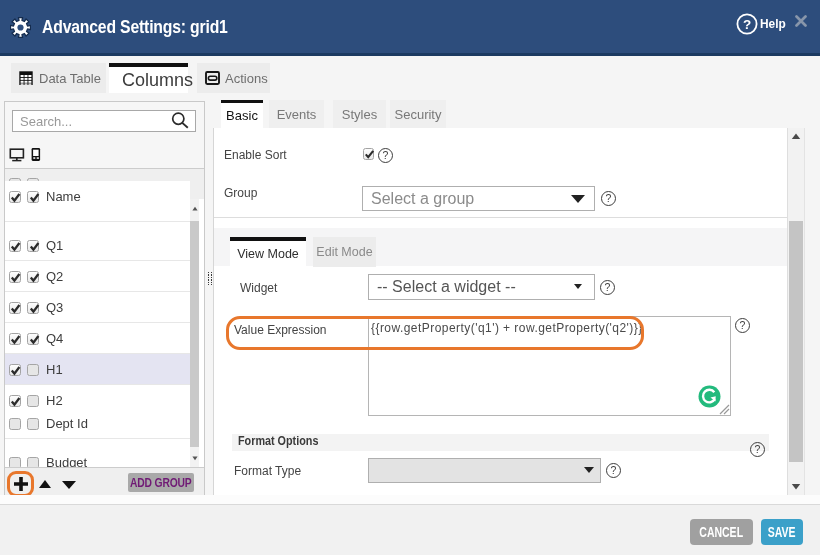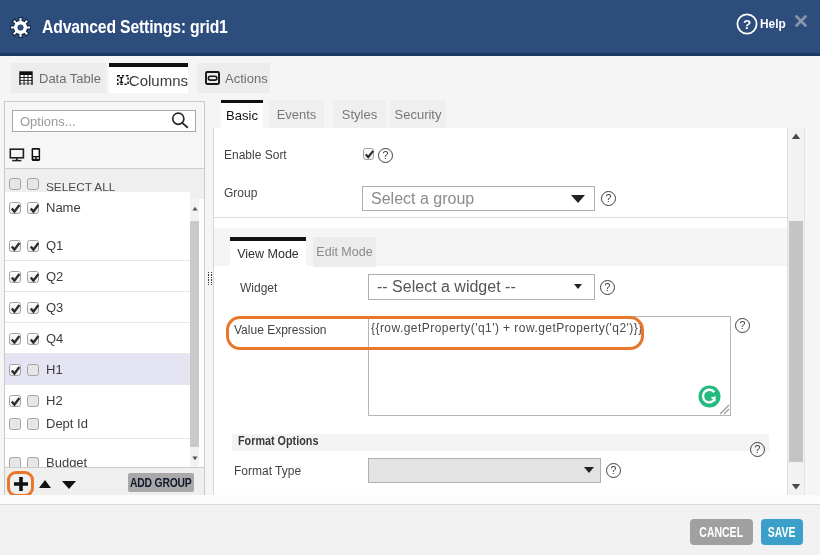--- a/index.html
+++ b/index.html
@@ -26,21 +26,21 @@
 .lrow .lbl { position:absolute; left:41px; top:7.5px; font-size:13px; color:#3d3d3d; }
 .cb { position:absolute; width:12px; height:12px; border:1px solid #a3a3a3; border-radius:2.5px; background:linear-gradient(#fdfdfd,#e9e9e9); }
 .cb.off { background:#e6e6e6; border-color:#a5a5a5; }
 .cb svg { position:absolute; left:0.5px; top:0px; }
 
 #lsb { left:190px; top:199px; width:9px; height:268px; background:#f2f2f2; }
 #lsbthumb { left:190px; top:221px; width:9px; height:226px; background:#c9c9c9; }
 
 #lfoot { left:5px; top:467px; width:199px; height:29px; background:#efefef; border-top:1px solid #ccc; }
 #plusring { left:7px; top:471px; width:27px; height:26px; border:3.5px solid #e8772c; border-radius:9px; }
-#addgrp { left:128px; top:473px; width:66px; white-space:nowrap; height:19px; background:#a9a9a9; border-radius:2px; color:#0f172a; font-size:12px; font-weight:bold; display:flex; align-items:center; justify-content:center; }
+#addgrp { left:128px; top:473px; width:66px; white-space:nowrap; height:19px; background:#a9a9a9; border-radius:2px; color:#701a75; font-size:12px; font-weight:bold; display:flex; align-items:center; justify-content:center; }
 
 
 .stab { top:100px; height:28px; background:#efefef; color:#787878; font-size:13px; display:flex; align-items:center; justify-content:center; }
 .stab.active { background:#fff; border-top:3.5px solid #111; color:#111; }
 
 
 #rcontent { left:213px; top:128px; width:574px; height:367px; background:#fff; border-left:1px solid #d6d6d6; }
 #rsb { left:787px; top:128px; width:18px; height:367px; background:#f2f2f2; border-left:1px solid #dedede; border-right:1px solid #e3e3e3; }
 #rsbthumb { left:789px; top:221px; width:14px; height:241px; background:#c4c4c4; }
 
@@ -99,53 +99,53 @@
       <rect x="5.5" y="12.4" width="3.0" height="1.4" fill="#fff"></rect>
       <rect x="9.4" y="12.4" width="3.0" height="1.4" fill="#fff"></rect>
     </svg>
   <span style="margin-left:6px">Data Table</span>
 </div>
 <div class="mtab active abs" style="left:109px;width:79px;">
   <svg style="margin-left:8px" width="14" height="12" viewBox="0 0 14 12">
     <rect x="0.9" y="0.9" width="12.2" height="10.2" fill="none" stroke="#111" stroke-width="1.7" stroke-dasharray="2.7 2.1"></rect>
     <path d="M2.9 3.3 H7.3 M5.1 3.3 V8.7 M2.9 8.7 H7.3" stroke="#111" stroke-width="1.5" fill="none"></path>
   </svg>
-  <span style="font-size:15px">Columns</span>
+  <span style="margin-left:5px;font-size:18px">Columns</span>
 </div>
 <div class="mtab abs" style="left:197px;width:73px;">
   <svg style="margin-left:8px" width="15" height="14" viewBox="0 0 15 14">
       <rect x="1" y="1" width="13" height="12" rx="1.2" fill="none" stroke="#161616" stroke-width="1.9"></rect>
       <rect x="3.4" y="5.2" width="8.4" height="3.9" rx="1.9" fill="none" stroke="#161616" stroke-width="1.6"></rect>
     </svg>
   <span style="margin-left:5px">Actions</span>
 </div>
 
 <div id="lpanel" class="abs"></div>
 <div class="abs" style="left:5px;top:102px;width:199px;height:66px;background:#f6f6f6"></div>
-<div id="search" class="abs">Options...</div>
+<div id="search" class="abs">Search...</div>
 <svg class="abs" style="left:169px;top:110px" width="21" height="20" viewBox="0 0 21 20">
     <circle cx="9.3" cy="8.7" r="5.6" fill="none" stroke="#2b2b2b" stroke-width="1.7"></circle>
     <path d="M13.3 12.9 L18.8 17.8" stroke="#2b2b2b" stroke-width="1.9"></path>
   </svg>
 <svg class="abs" style="left:5.5px;top:146px" width="36" height="17" viewBox="0 0 36 17">
   <rect x="4.3" y="3.2" width="13.1" height="8.6" fill="none" stroke="#222" stroke-width="1.6"></rect>
   <path d="M10.8 11.5 V14.2" stroke="#222" stroke-width="1.7"></path>
   <path d="M6.2 14.6 H15.4" stroke="#222" stroke-width="1.5"></path>
   <rect x="25.6" y="2" width="8.5" height="12.9" rx="1.3" fill="#111"></rect>
   <rect x="27.1" y="3.7" width="5.5" height="6.3" fill="#fdfdfd"></rect>
   <rect x="27.3" y="11.3" width="2" height="1.5" fill="#fdfdfd"></rect>
   <rect x="30.7" y="11.3" width="2.2" height="1.5" fill="#fdfdfd"></rect>
 </svg>
 <div id="lsep" class="abs"></div>
 <div id="selall" class="abs"></div>
 <span class="cb off abs" style="left:8.7px;top:177.5px"></span>
 <span class="cb off abs" style="left:27.2px;top:177.5px"></span>
 <div id="selalltxt" class="abs">SELECT ALL</div>
 <div id="lrows" class="abs" style="left:0;top:0">
-    <div class="lrow abs" style="top: 192px; height: 41px;">
+    <div class="lrow abs" style="top: 181px; height: 41px;">
       <span class="cb " style="left:3.7px;top:10px">
         <svg width="11" height="11" viewBox="0 0 11 11">
           <path d="M1.8 5.6 L4.4 8.6 L9.4 2" stroke="#2b2b2b" stroke-width="2.3" fill="none"></path>
         </svg>
       </span>
       <span class="cb " style="left:22.2px;top:10px">
         <svg width="11" height="11" viewBox="0 0 11 11">
           <path d="M1.8 5.6 L4.4 8.6 L9.4 2" stroke="#2b2b2b" stroke-width="2.3" fill="none"></path>
         </svg>
       </span>

